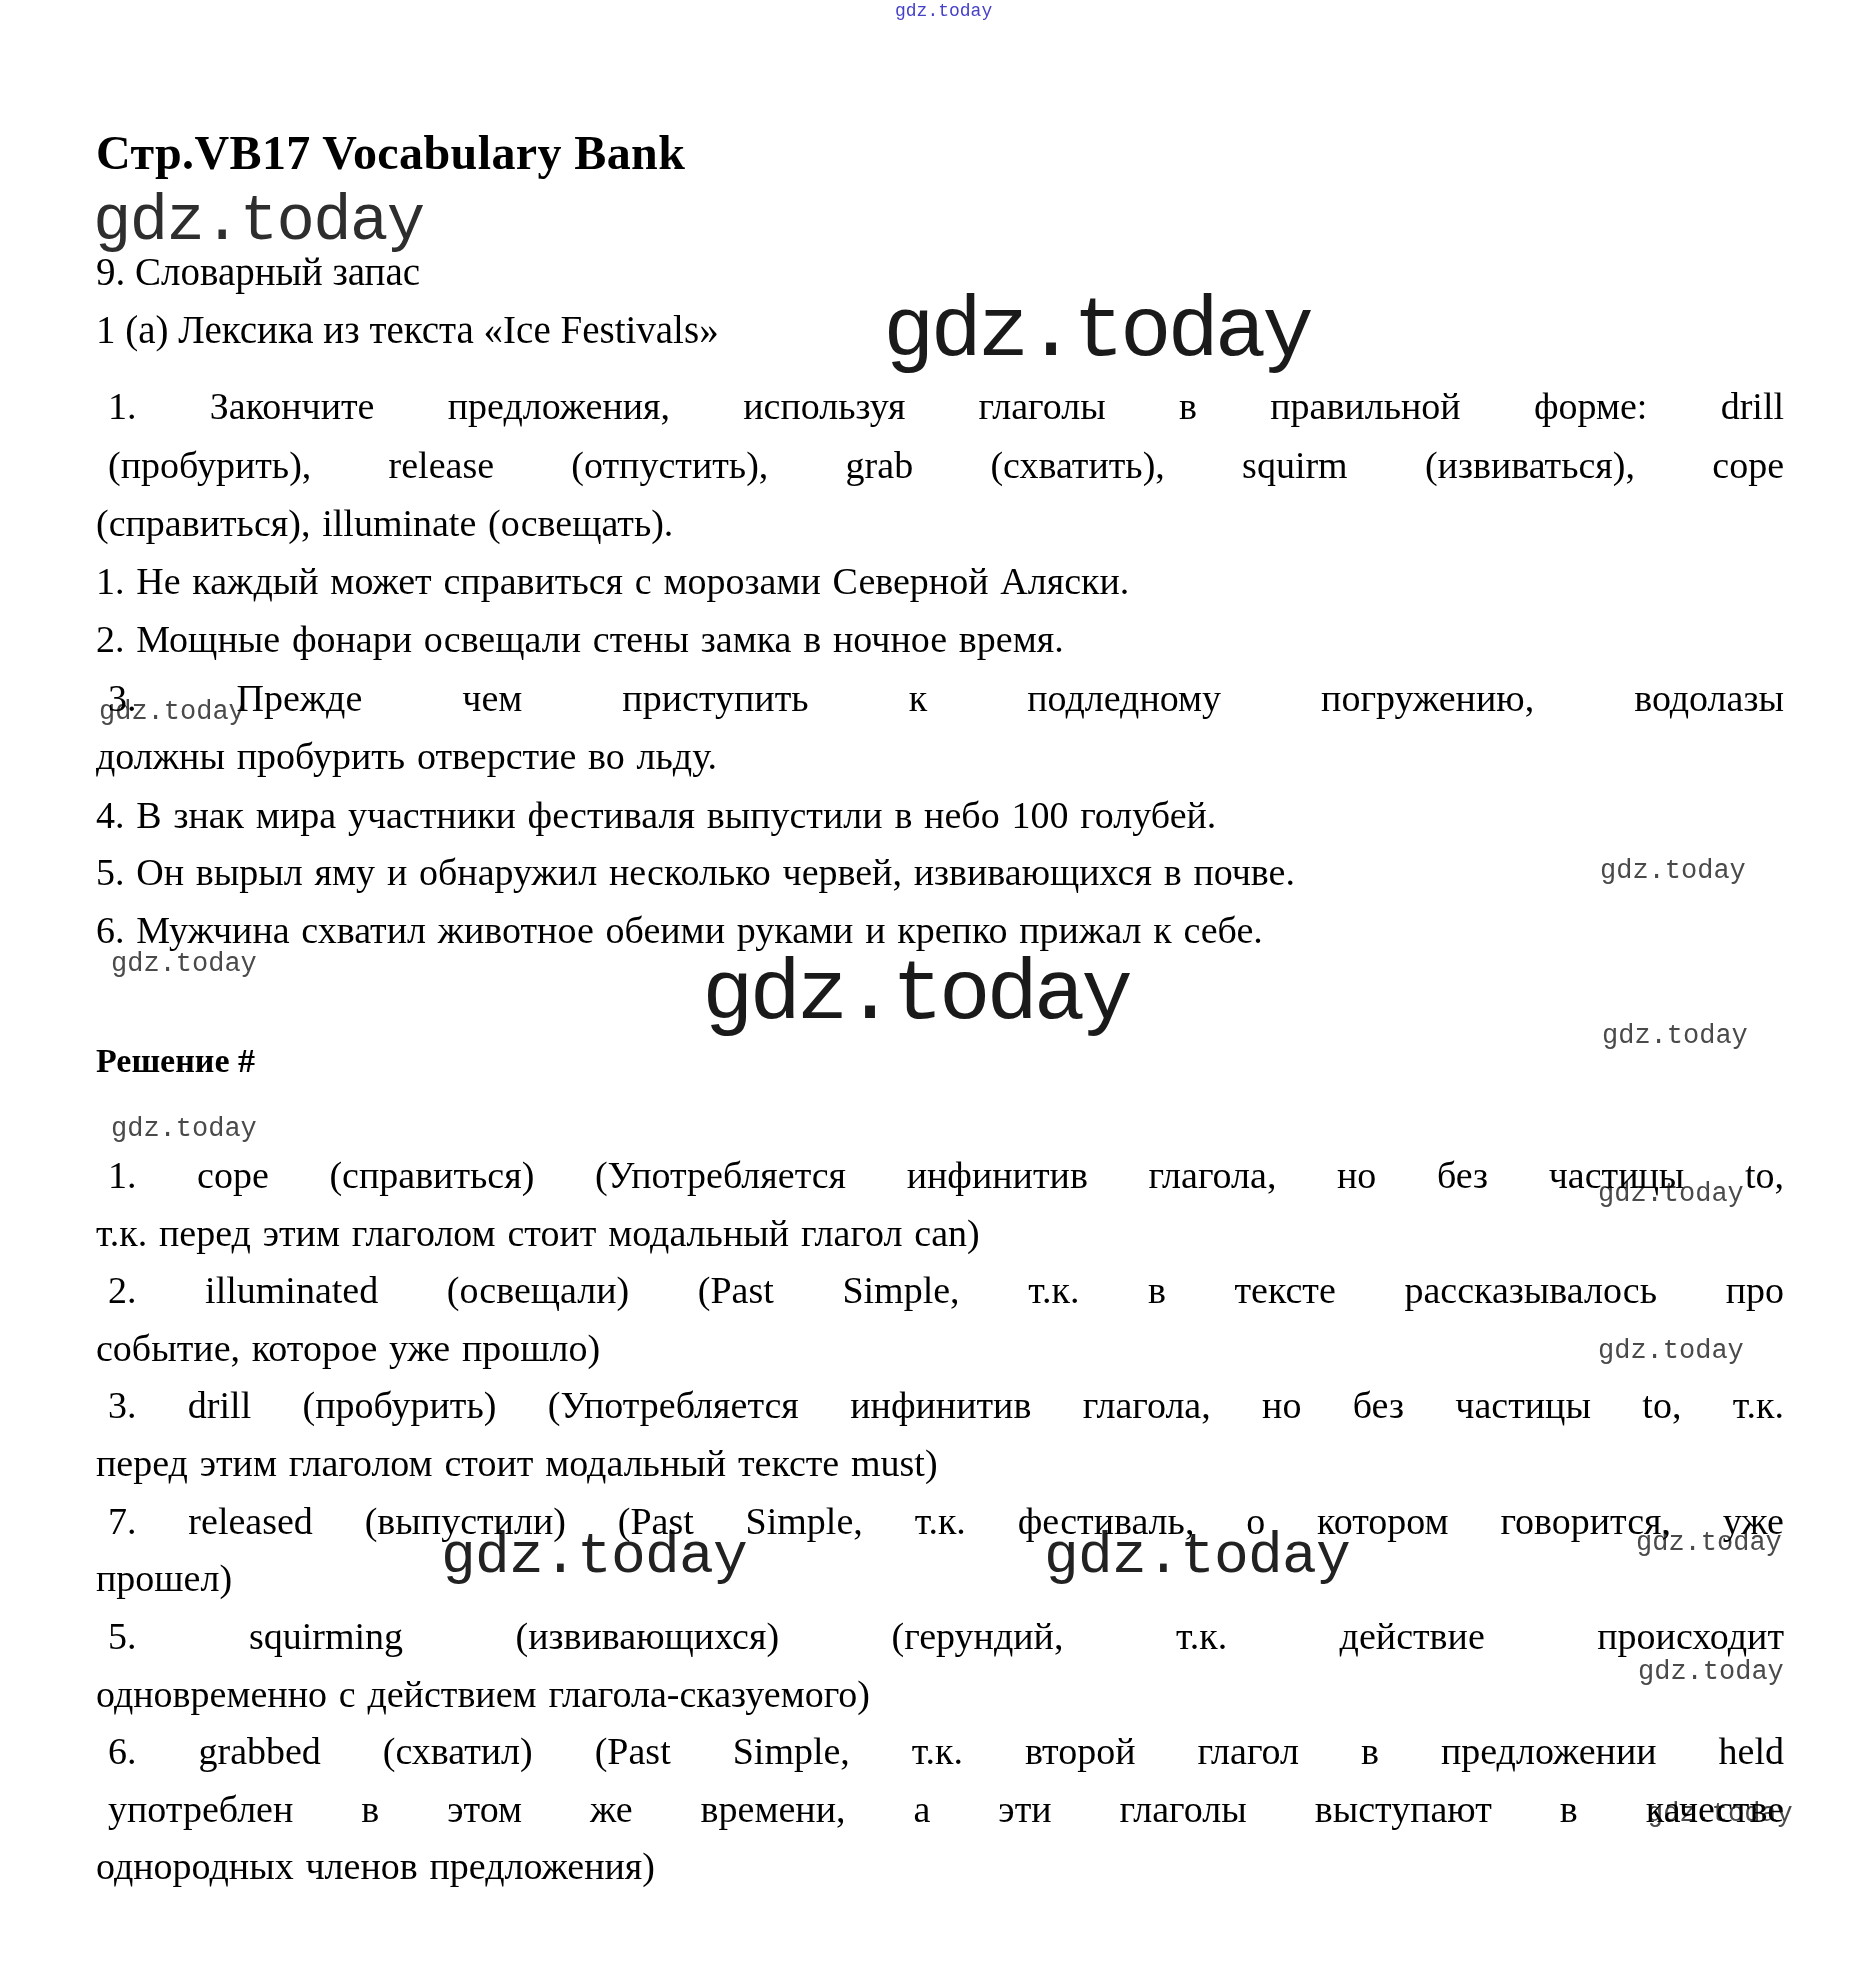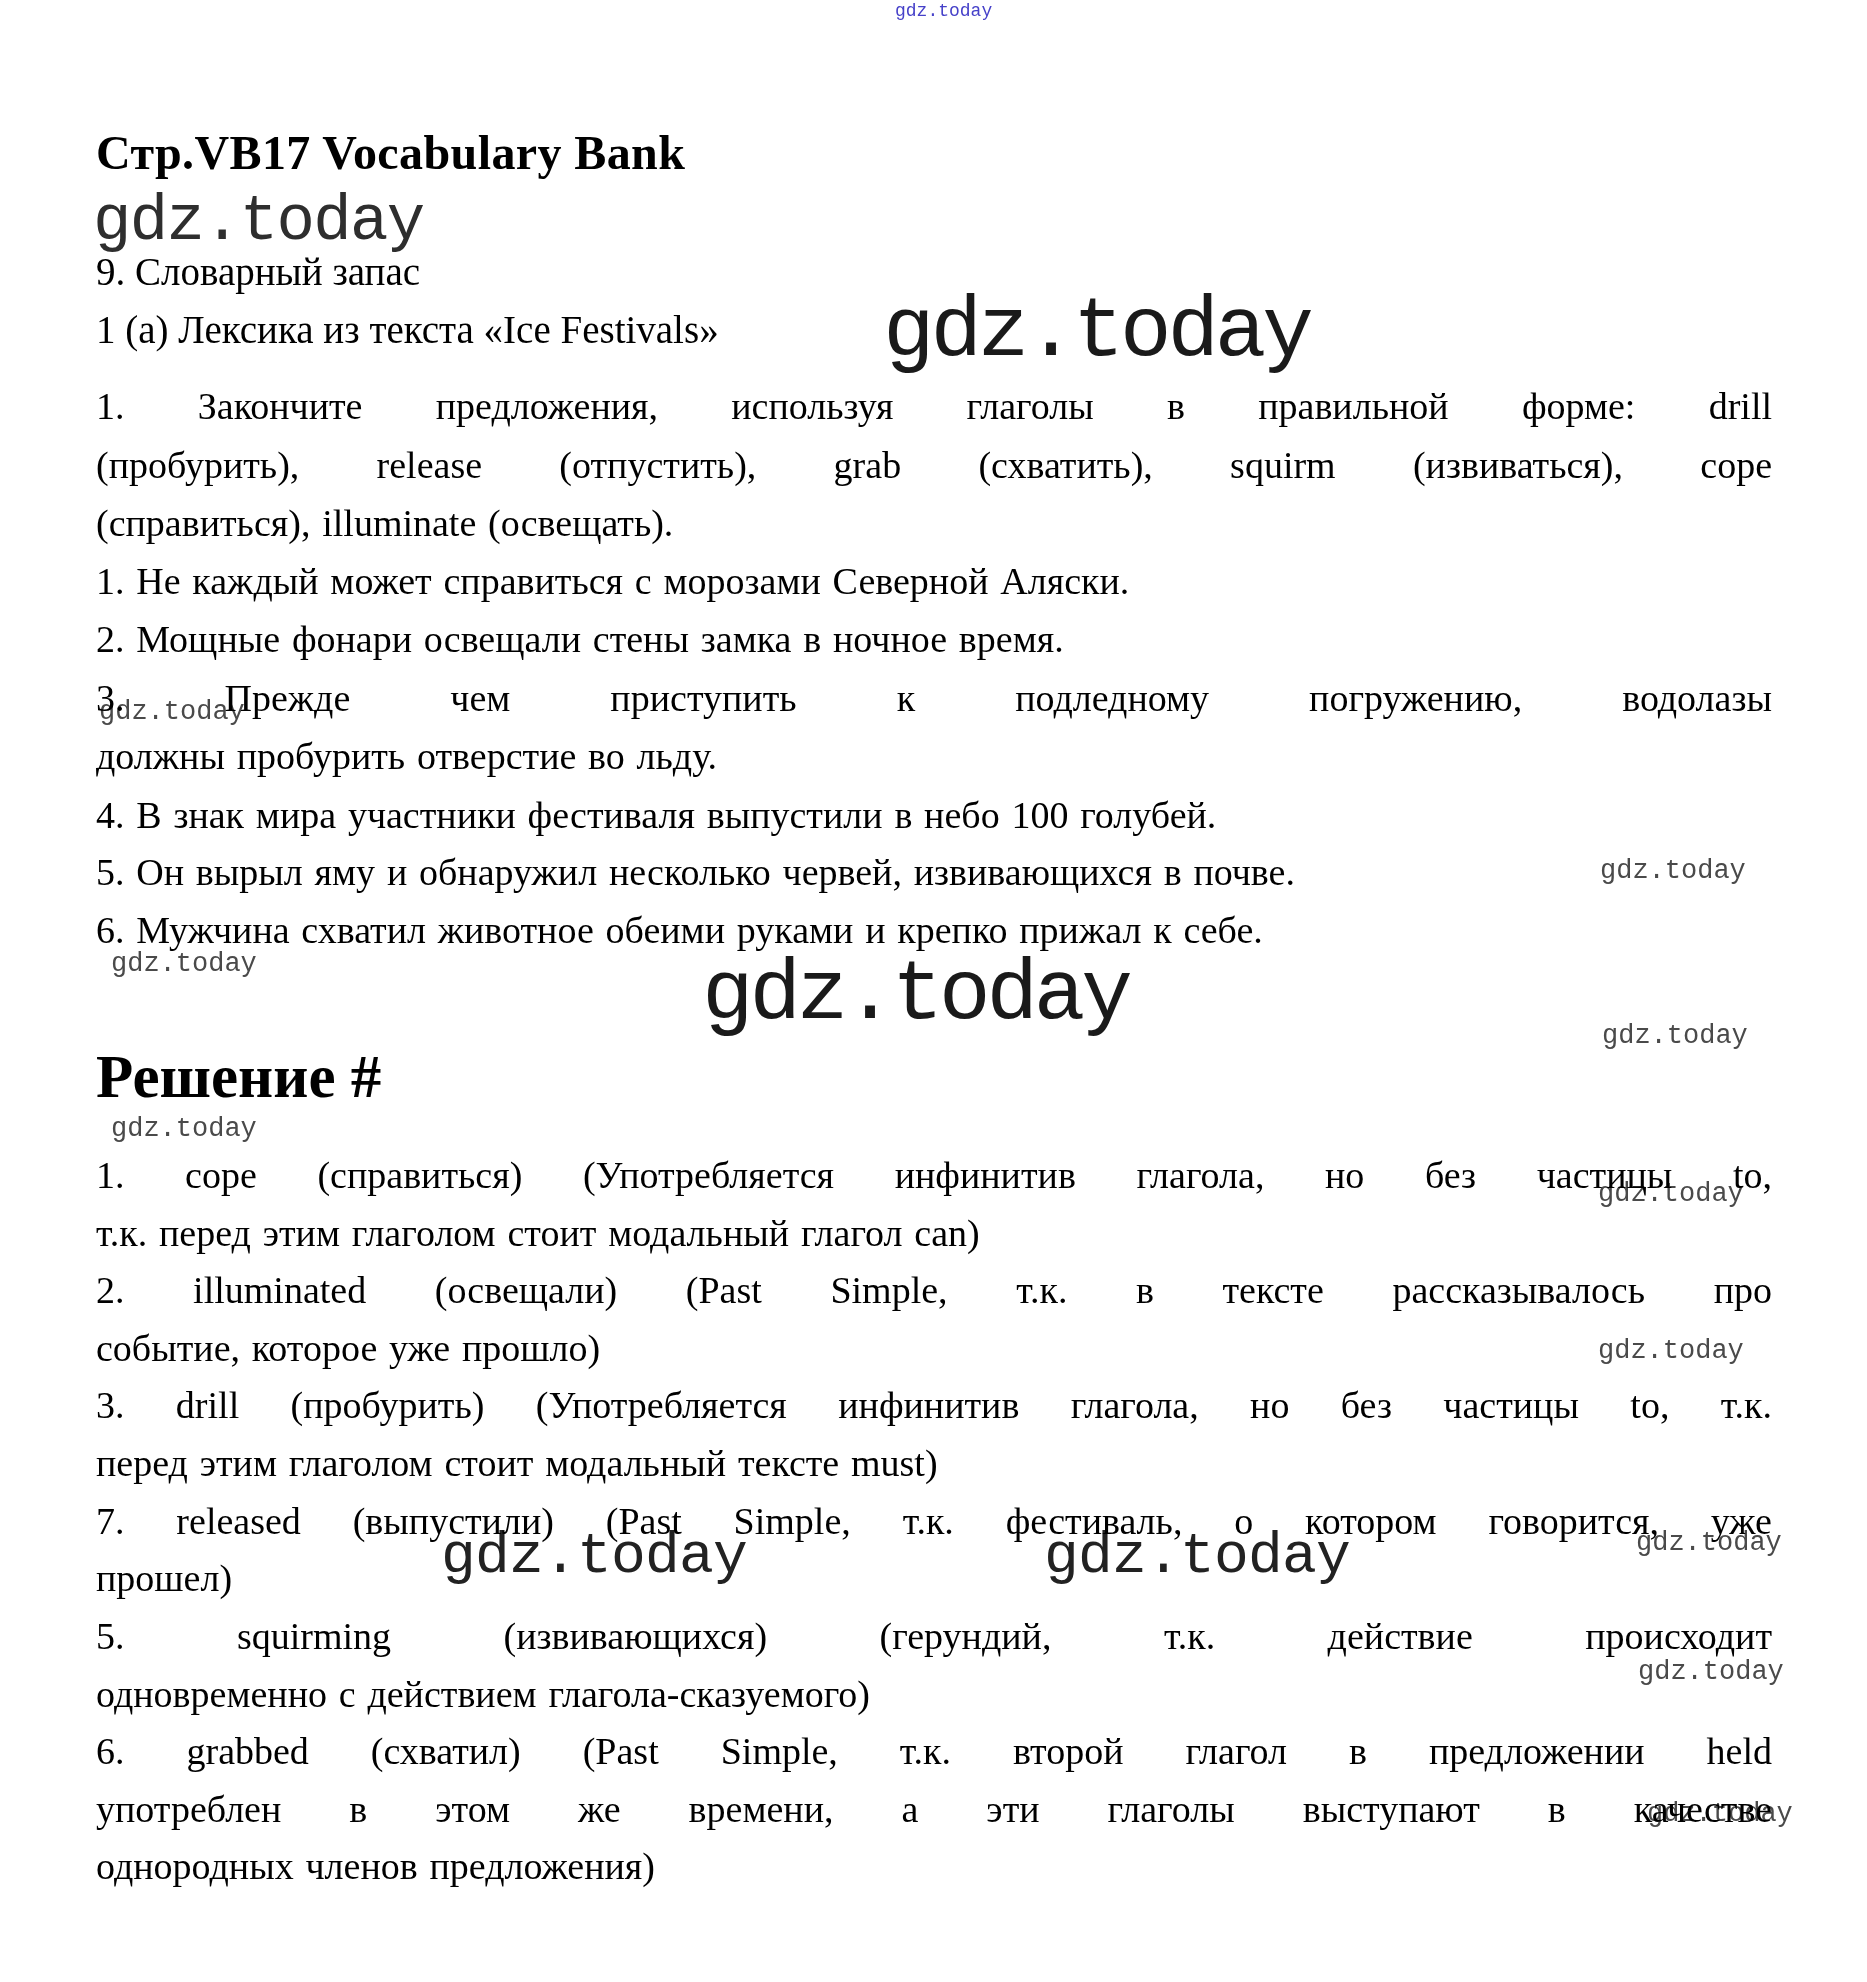--- a/index.html
+++ b/index.html
@@ -2,24 +2,24 @@
 <html style="font-size:13.6px"><head>
 <meta charset="utf-8">
 <style>
   html,body{margin:0;padding:0;background:#ffffff;}
   .page{position:relative;width:1867px;height:1982px;background:#ffffff;overflow:hidden;
         font-family:"Liberation Serif","DejaVu Serif",serif;color:#000;}
   .abs{position:absolute;}
   .title{left:96px;top:125px;font-size:48px;font-weight:bold;letter-spacing:0.4px;}
   .sec-heading{left:96px;top:249px;font-size:39px;}
   .subsec-heading{left:96px;top:307px;font-size:39px;}
-  .sol-heading{left:96px;top:1042px;font-size:61px;font-weight:bold;}
+  .sol-heading{left:96px;top:1042px;font-size:34px;font-weight:bold;}
   .line{left:96px;width:1676px;font-size:38px;line-height:58px;height:58px;overflow:hidden;
         word-spacing:.06em;white-space:normal;}
-  .j{text-align:justify;text-align-last:justify;}
+  .j{text-align:justify;text-align-last:justify;margin-left:12px;}
   
   .wm{font-family:Liberation Mono, monospace;font-weight:100;color:#1a1a1a;}
   .wm-top{left:895px;top:0.8px;font-size:18px;color:#4641c9;letter-spacing:0;}
   .wm-under-title{left:93px;top:186px;font-size:64px;color:#2e2e2e;letter-spacing:-1.7px;}
   .wm-ice{left:883px;top:283px;font-size:86px;letter-spacing:-4.2px;}
   .wm-center{left:702px;top:946px;font-size:86px;letter-spacing:-4.2px;}
   .wm-med1{left:441px;top:1524px;font-size:58px;color:#222;letter-spacing:-0.8px;}
   .wm-med2{left:1044px;top:1524px;font-size:58px;color:#222;letter-spacing:-0.8px;}
   .wm-sm{font-size:27px;color:#4a4a4a;letter-spacing:0;}
   .wm-l1{left:99px;top:697px;}

